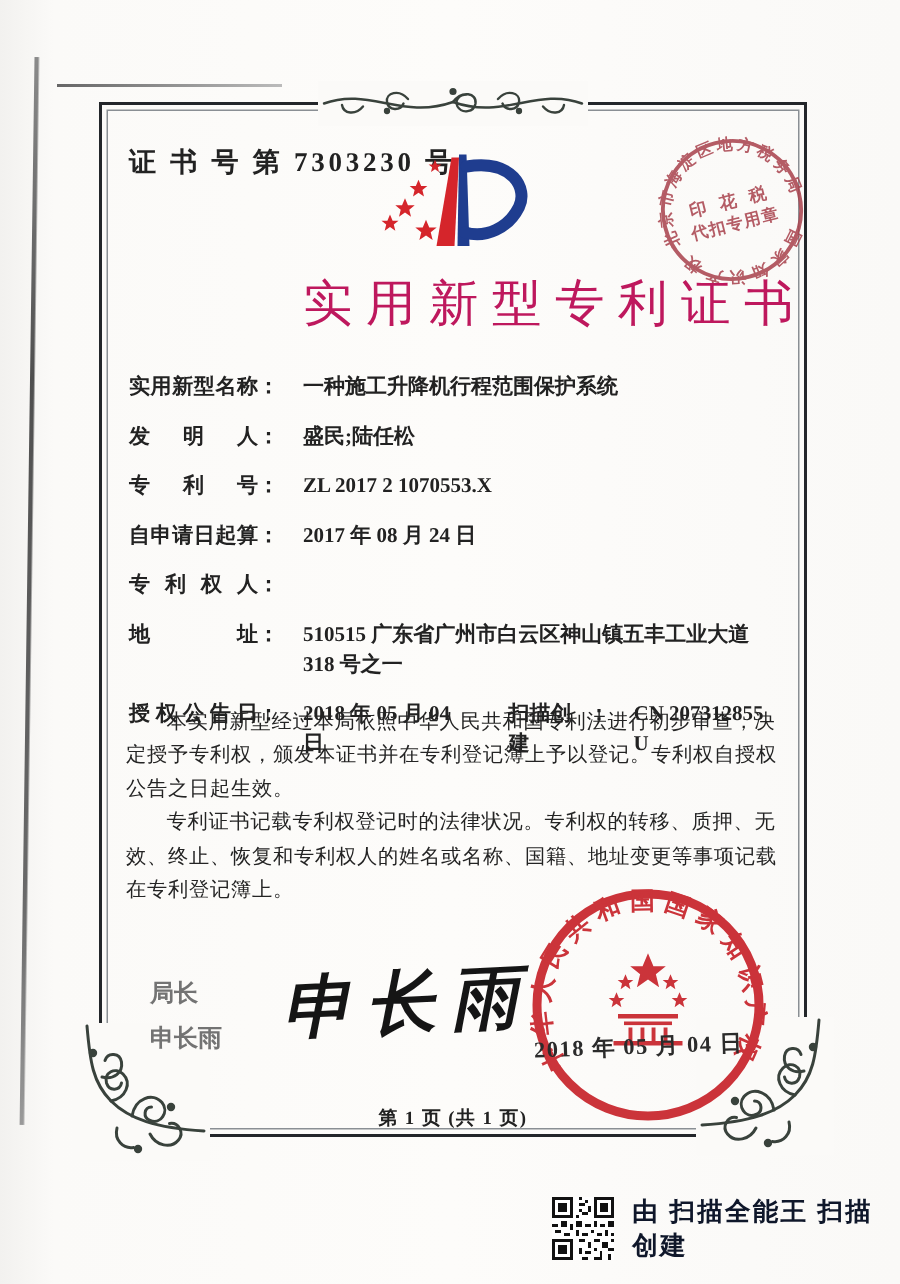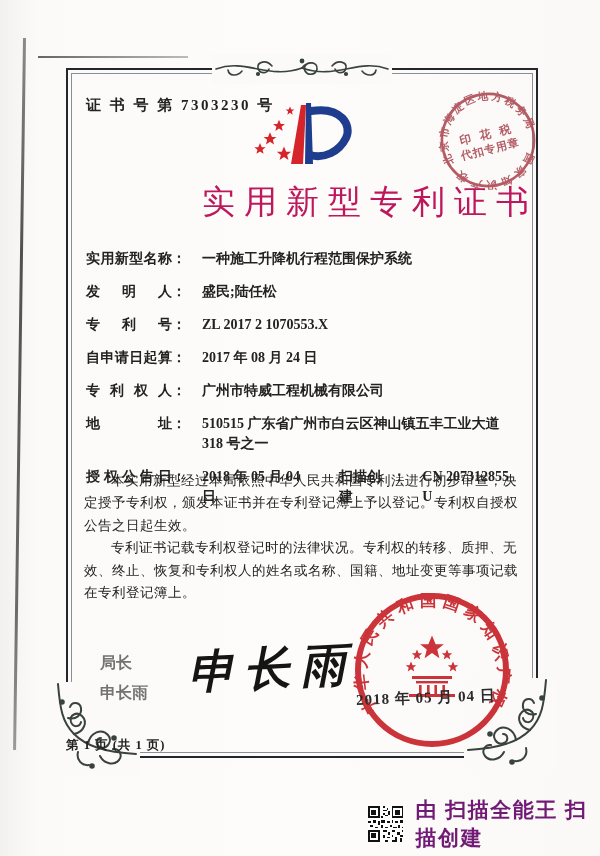--- a/index.html
+++ b/index.html
@@ -31,21 +31,21 @@
     position:absolute;left:3px;top:3px;right:3px;bottom:3px;
     border:1px solid #8a8f94;
   }
   .ornament{position:absolute;color:#39423c;}
   .ornament svg{display:block;}
   .orn-top{left:212px;top:54px;width:180px;height:30px;background:#fbfaf8;}
   .orn-bl{left:48px;top:682px;width:92px;height:92px;background:#fbfaf8;}
   .orn-br{left:464px;top:678px;width:92px;height:92px;background:#fbfaf8;transform:scaleX(-1);}
 
   .cert-number{
-    position:absolute;left:86px;top:96px;font-size:15px;font-weight:700;
+    position:absolute;left:86px;top:96px;font-size:18px;font-weight:700;
     letter-spacing:2.5px;color:#222;
   }
   .logo{position:absolute;left:246px;top:98px;width:112px;height:80px;}
   .tax-stamp{position:absolute;left:436px;top:88px;width:104px;height:104px;opacity:.85;transform:rotate(-14deg);}
   .title{
     position:absolute;left:66px;top:180px;width:472px;text-align:right;
     font-size:33px;font-weight:400;letter-spacing:9px;color:#be185d;
   }
   .fields{position:absolute;left:86px;top:249px;width:432px;font-size:14px;font-weight:700;color:#222;}
   .field-row{display:flex;align-items:flex-start;margin-bottom:13px;line-height:20px;}
@@ -63,27 +63,27 @@
     position:absolute;left:188px;top:638px;font-size:46px;font-weight:700;
     font-style:italic;letter-spacing:10px;color:#151515;transform:rotate(-3deg);
     font-family:"Liberation Serif", serif;
   }
   .seal{position:absolute;left:352px;top:590px;width:160px;height:160px;opacity:.93;}
   .seal-date{
     position:absolute;left:356px;top:688px;width:170px;font-size:15px;font-weight:700;
     color:#2b2b2b;letter-spacing:1px;transform:rotate(-2deg);
   }
   .page-footer{
-    position:absolute;left:66px;top:737px;width:472px;
+    position:absolute;left:66px;top:737px;width:472px;text-align:center;
     font-size:12.5px;font-weight:700;letter-spacing:1px;color:#222;
   }
   .scan-footer{position:absolute;left:368px;top:796px;display:flex;align-items:center;}
   .qr{width:46px;height:46px;}
   .scan-footer-text{
-    margin-left:12px;font-size:21px;font-weight:700;color:#701a75;letter-spacing:1.5px;
+    margin-left:12px;font-size:17px;font-weight:700;color:#0f172a;letter-spacing:1.5px;
     font-family:"Liberation Sans", sans-serif;
   }
   .stamp-text{fill:#a8414c;font-family:"Liberation Serif",serif;font-weight:700;}
   .seal-text{fill:#c8252c;font-family:"Liberation Serif",serif;font-weight:700;}
 </style>
 </head>
 <body>
 
 <div class="paper"></div>
 <div class="scan-edge"></div>
@@ -188,21 +188,20 @@
     <span class="field-value">ZL 2017 2 1070553.X</span>
   </div>
   <div class="field-row">
     <span class="field-label">自申请日起算</span>
       <span class="field-colon">：</span>
     <span class="field-value">2017 年 08 月 24 日</span>
   </div>
   <div class="field-row">
     <span class="field-label">专利权人</span>
       <span class="field-colon">：</span>
-    <span class="field-value">广州市特威工程机械有限公司</span>
   </div>
   <div class="field-row">
     <span class="field-label">地址</span>
       <span class="field-colon">：</span>
     <span class="field-value">510515 广东省广州市白云区神山镇五丰工业大道 318 号之一</span>
   </div>
   <div class="field-row">
     <span class="field-label">授权公告日</span>
       <span class="field-colon">：</span>
     <span class="field-value">2018 年 05 月 04 日</span>

